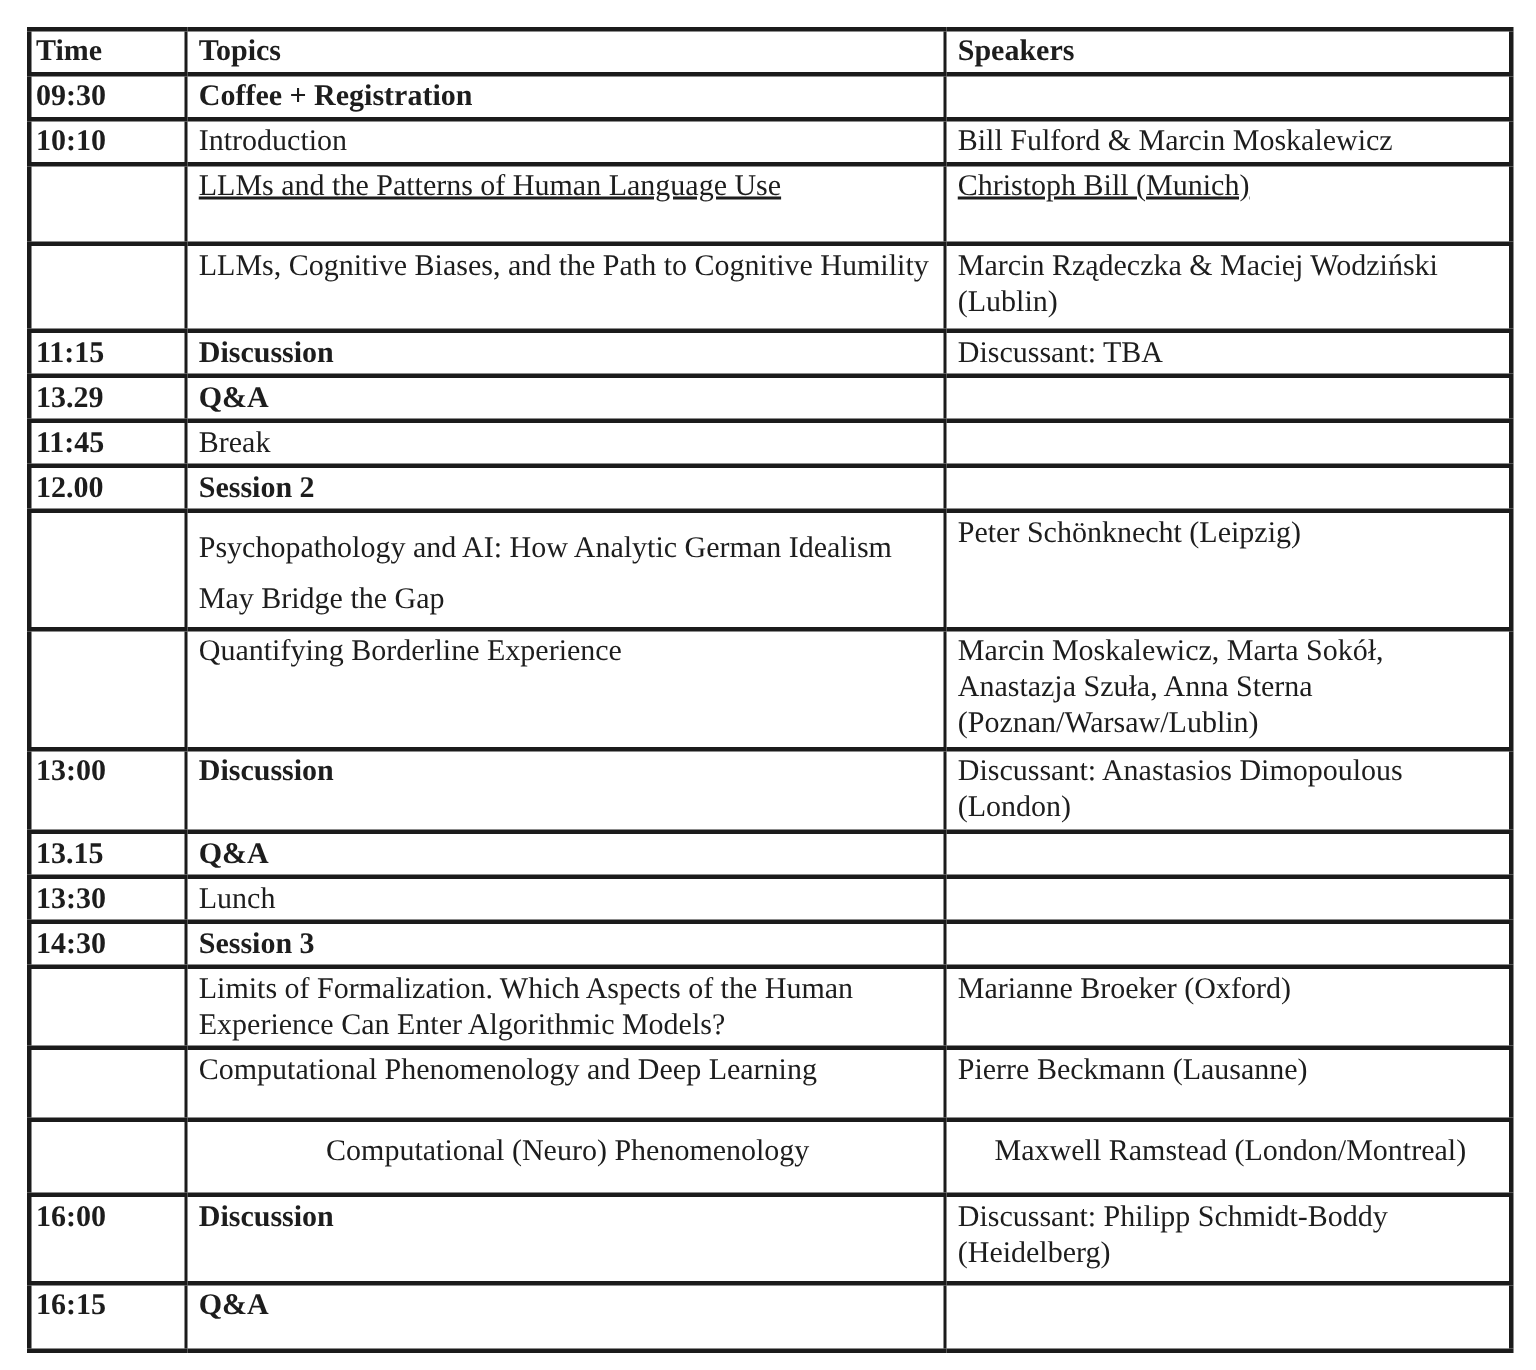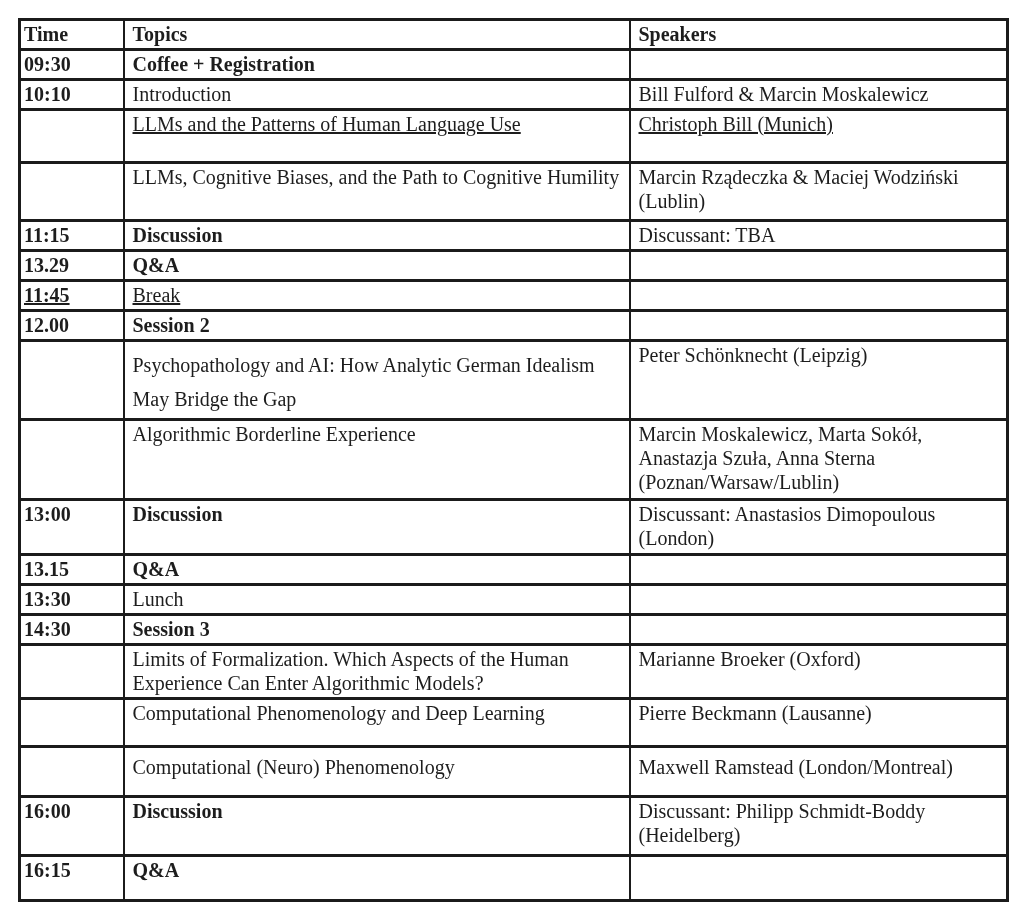--- a/index.html
+++ b/index.html
@@ -36,21 +36,21 @@
     font-size: 20px;
     line-height: 1.2;
     padding: 1px 4px 2px 8px;
     overflow: hidden;
     text-align: left;
   }
   .schedule th { font-weight: bold; }
   td.time-cell, th.time-cell { padding-left: 3px; font-weight: bold; }
   .strong { font-weight: bold; }
   td.spaced { line-height: 1.68; padding-top: 7px; }
-  td.pad-top { padding-top: 7px; }
+  td.pad-top { padding-top: 7px; text-align: center; }
 </style>
 </head>
 <body>
 
 <div class="page">
   <table class="schedule">
     <colgroup>
       <col class="c-time">
       <col class="c-topic">
       <col class="c-speaker">
@@ -86,38 +86,38 @@
         <tr style="height: 29px;">
           <td class="time-cell">11:15</td>
           <td class="strong ">Discussion</td>
           <td class="">Discussant: TBA</td>
         </tr>
         <tr style="height: 30px;">
           <td class="time-cell">13.29</td>
           <td class="strong ">Q&amp;A</td>
           <td class=""></td>
         </tr>
-        <tr style="height: 30px; text-decoration: underline;">
+        <tr style="height: 30px;">
           <td class="time-cell">11:45</td>
           <td class="">Break</td>
           <td class=""></td>
         </tr>
         <tr style="height: 30px;">
           <td class="time-cell">12.00</td>
           <td class="strong ">Session 2</td>
           <td class=""></td>
         </tr>
         <tr style="height: 69px;">
           <td class="time-cell"></td>
           <td class="spaced">Psychopathology and AI: How Analytic German Idealism May Bridge the Gap</td>
           <td class="">Peter Schönknecht (Leipzig)</td>
         </tr>
         <tr style="height: 80px;">
           <td class="time-cell"></td>
-          <td class="">Algorithmic Borderline Experience</td>
+          <td class="">Quantifying Borderline Experience</td>
           <td class="">Marcin Moskalewicz, Marta Sokół, Anastazja Szuła, Anna Sterna (Poznan/Warsaw/Lublin)</td>
         </tr>
         <tr style="height: 55px;">
           <td class="time-cell">13:00</td>
           <td class="strong ">Discussion</td>
           <td class="">Discussant: Anastasios Dimopoulous (London)</td>
         </tr>
         <tr style="height: 30px;">
           <td class="time-cell">13.15</td>
           <td class="strong ">Q&amp;A</td>

